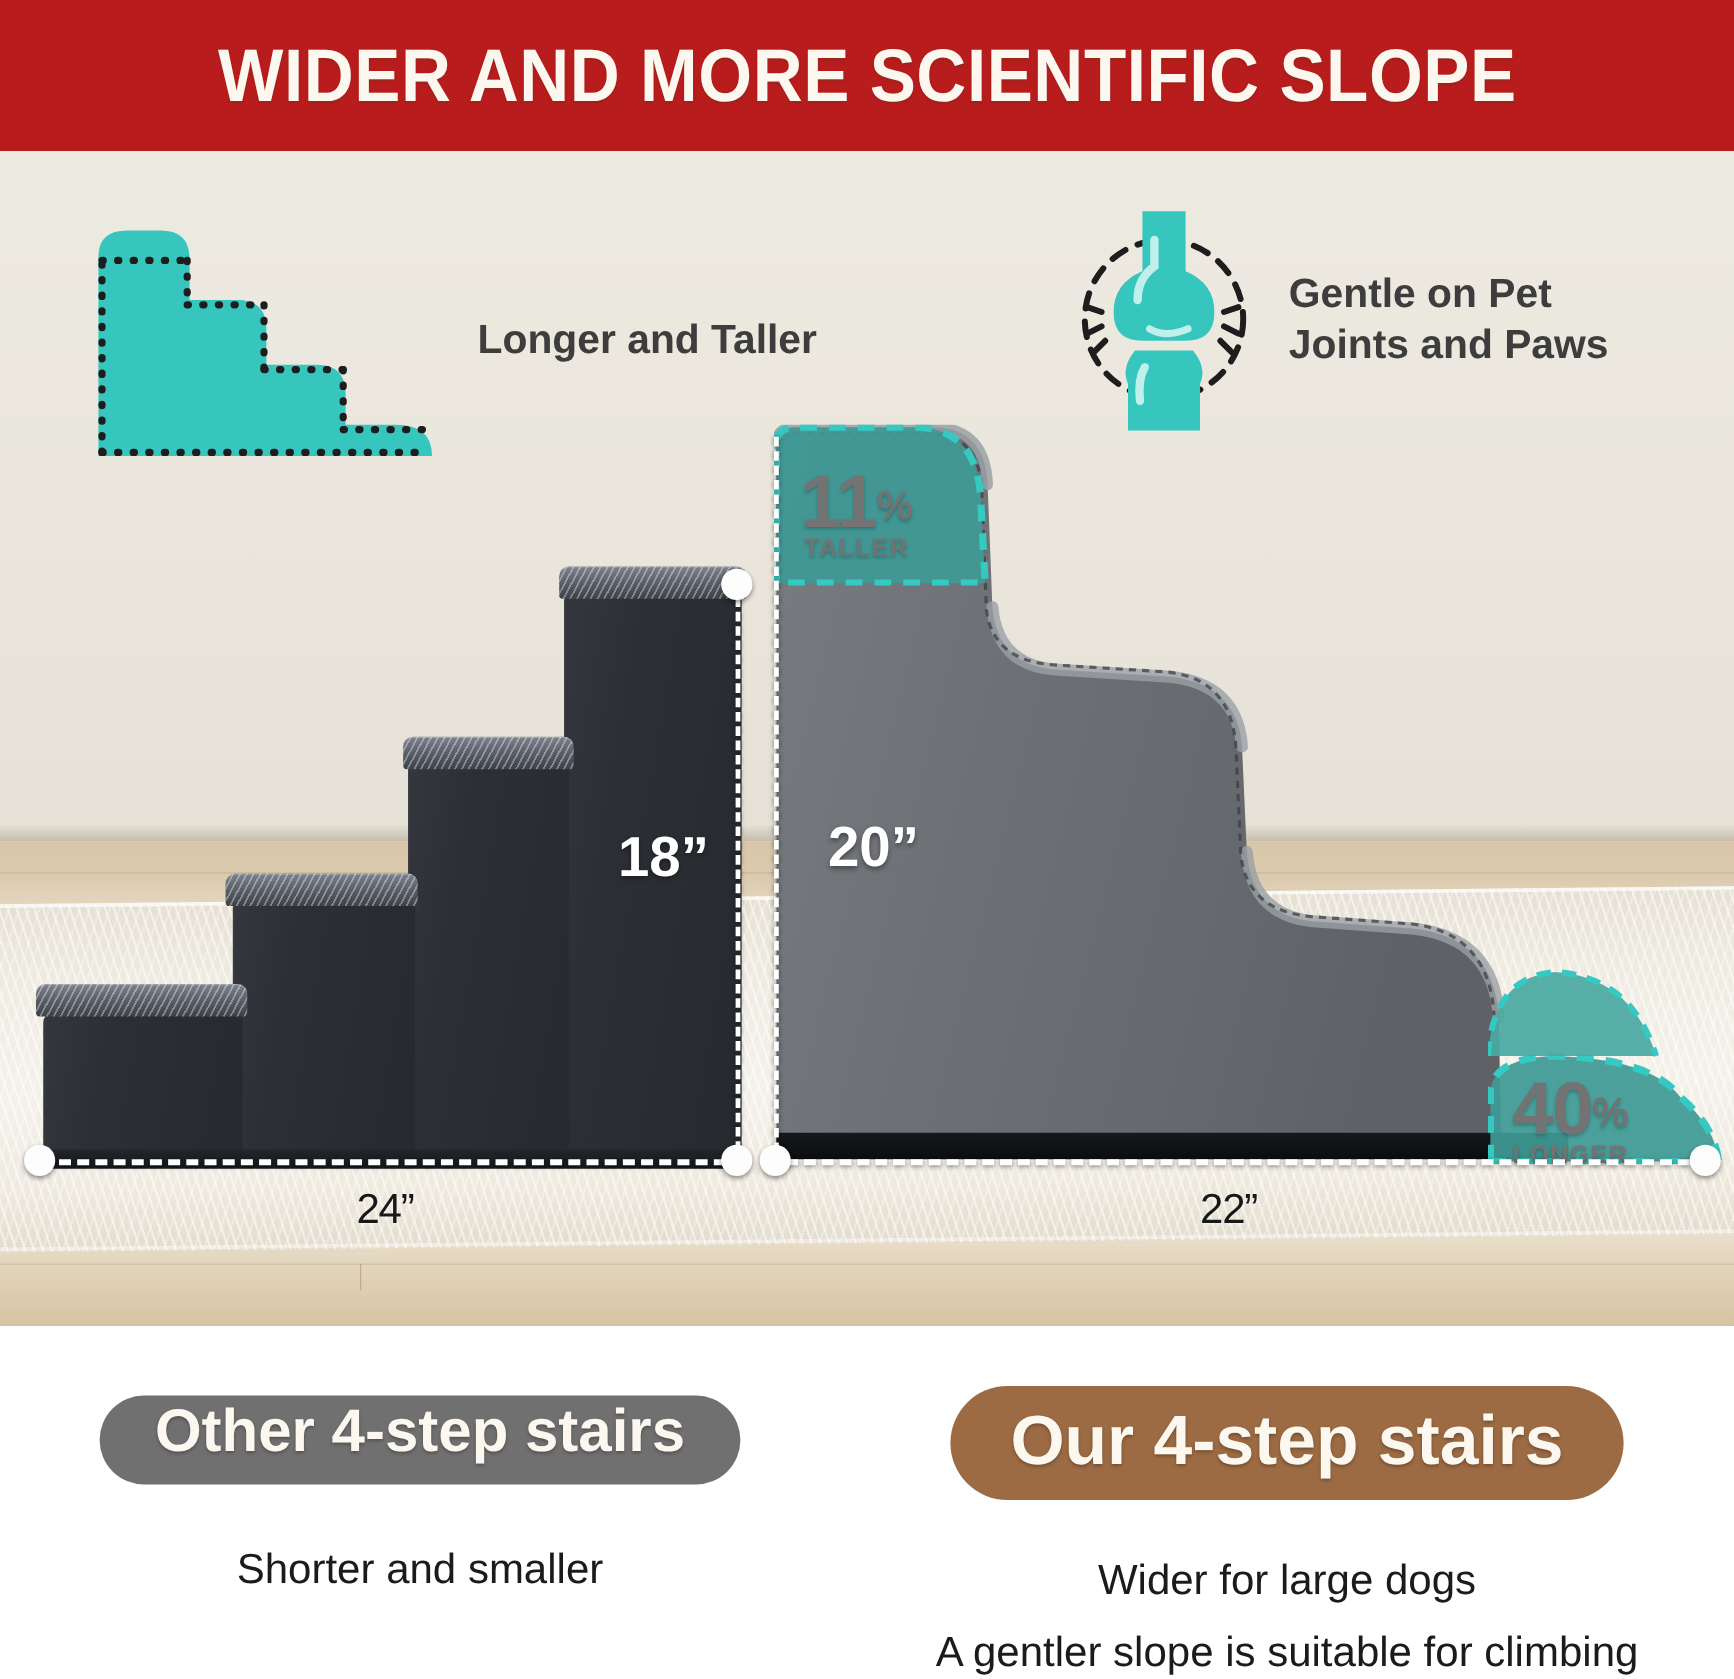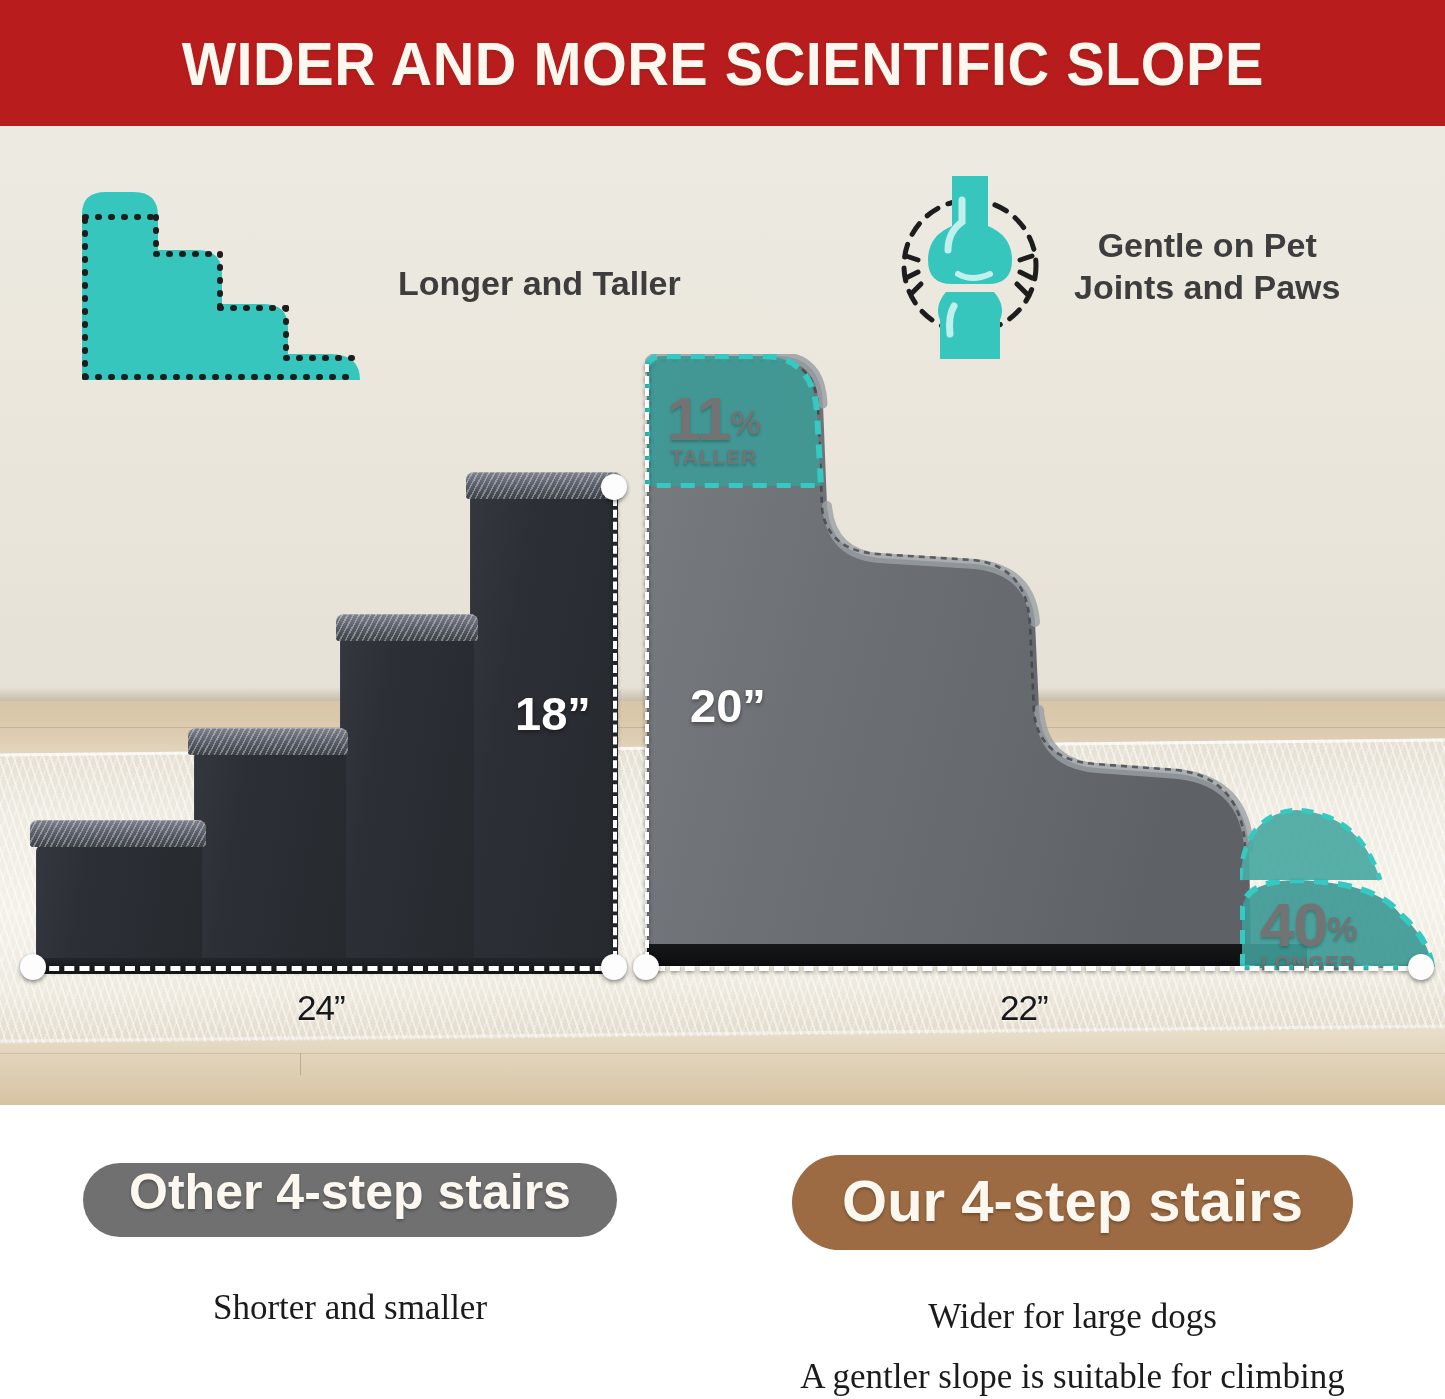--- a/index.html
+++ b/index.html
@@ -148,21 +148,21 @@
     display:inline-block;border-radius:48px;color:#fcf8f0;
     font-family:"Liberation Sans Narrow","Liberation Sans",sans-serif;
     font-weight:700;
     text-shadow:0 2px 3px rgba(0,0,0,.28);
     white-space:nowrap;
   }
   .pill-gray{background:#707070;font-size:50px;padding:0 46px 16px;}
   .pill-brown{background:#9c6b43;font-size:58px;padding:12px 50px 16px;}
   .sub{
     color:#1b1b1b;font-size:35px;
-    font-family:Liberation Serif, serif;
+    font-family:Liberation Sans, sans-serif;
     line-height:1.55;white-space:nowrap;
   }
 </style>
 </head>
 <body>
 
 <div id="root">
 
   <div class="banner">
     <div class="banner-title">WIDER AND MORE SCIENTIFIC SLOPE</div>
@@ -223,21 +223,21 @@
 
         <g stroke="#1d1d1d" stroke-width="5" stroke-linecap="round">
           <path d="M28 86 L16 82"></path>
             <path d="M28 98 L16 104"></path>
             <path d="M31 110 L21 120"></path>
           <path d="M130 86 L142 82"></path>
             <path d="M130 98 L142 104"></path>
             <path d="M127 110 L137 120"></path>
         </g>
       </svg>
-      <div class="feature-text" style="margin-left:24px;text-align:center;">
+      <div class="feature-text" style="margin-left:24px;">
         <div>Gentle on Pet</div>
         <div>Joints and Paws</div>
       </div>
     </div>
 
     <div class="prod-left">
 
       <div class="step-face" style="left:452px;top:28px;width:148px;height:478px;border-radius:6px 6px 4px 4px;"></div>
       <div class="step-top" style="left:448px;top:6px;width:156px;"></div>
 

